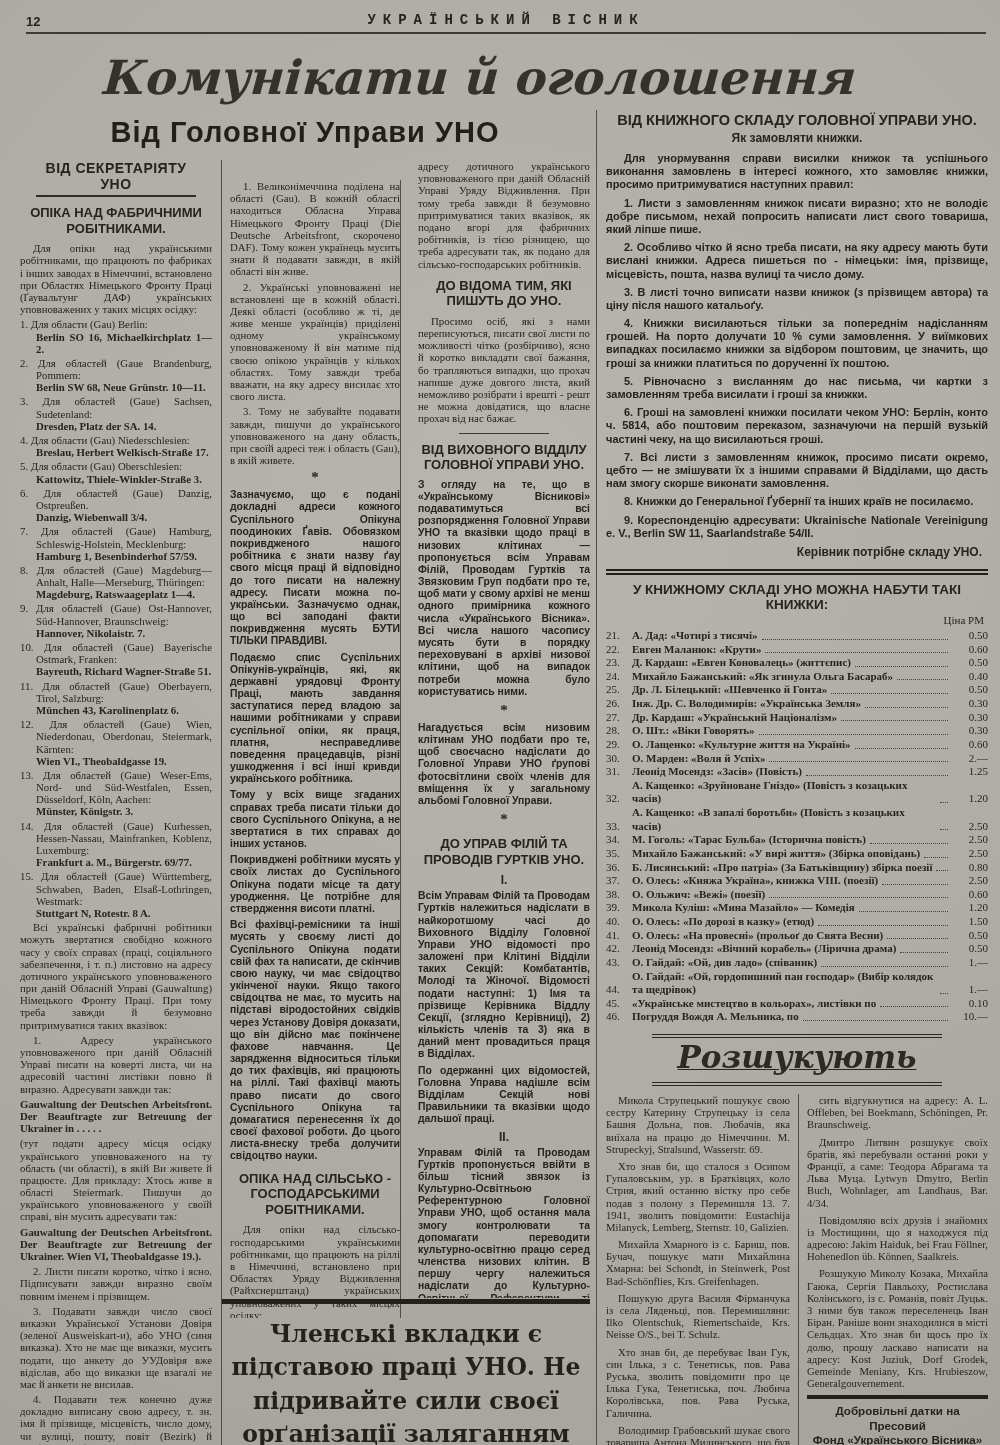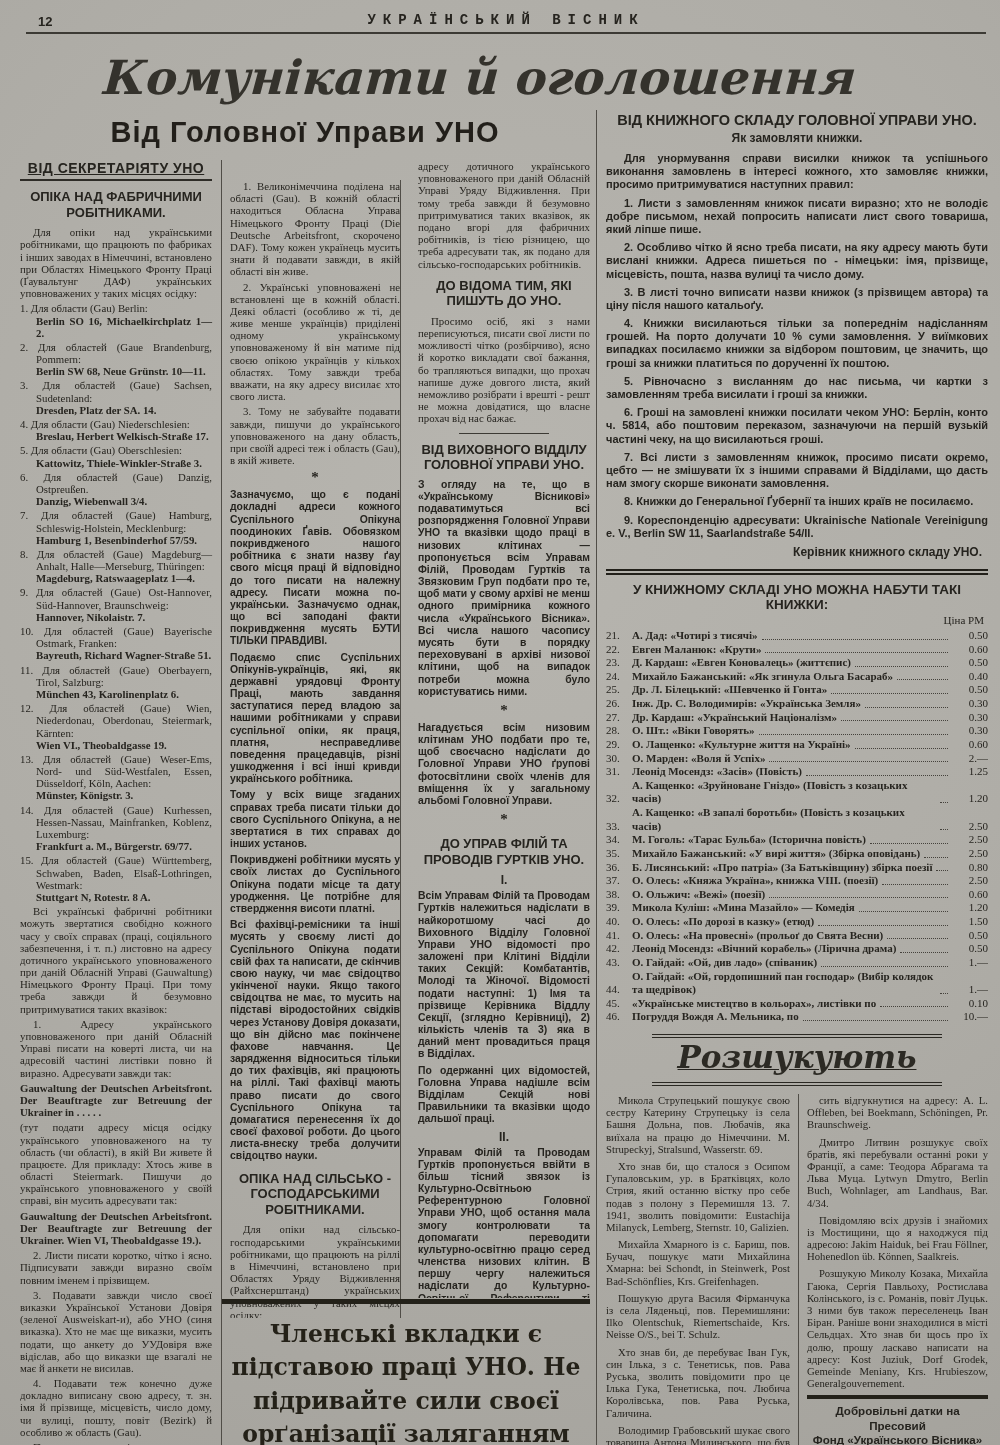--- a/index.html
+++ b/index.html
@@ -4,38 +4,38 @@
 <style>
   html,body{margin:0;padding:0;background:#8b8a86;}
   .page{
     position:relative; width:1000px; height:1445px; margin:0 auto;
     background:radial-gradient(circle at 50% 35%, #b7b5af 0%, #afada7 55%, #a5a39d 100%);
     color:#26241f; font-family:"Liberation Serif","DejaVu Serif",serif;
     overflow:hidden;
   }
   
   .header{position:absolute;top:12px;left:26px;right:14px;border-bottom:2px solid #3c3a34;padding-bottom:4px;}
-  .page-num{position:absolute;left:12px;top:2px;font-family:"Liberation Sans",sans-serif;font-weight:700;font-size:13px;}
+  .page-num{position:absolute;left:0;top:2px;font-family:"Liberation Sans",sans-serif;font-weight:700;font-size:13px;}
   .masthead{text-align:center;font-family:Liberation Mono, monospace;font-weight:700;font-size:14px;letter-spacing:7px;}
   .headline{position:absolute;top:50px;left:40px;width:880px;text-align:center;
     font-family:"DejaVu Serif",serif;font-style:italic;font-weight:700;font-size:47px;color:#34322c;
     transform:skewX(-4deg);}
   
   .left-area{position:absolute;top:116px;left:16px;width:578px;height:1339px;}
   .left-title{text-align:center;font-family:"Liberation Sans",sans-serif;font-weight:700;font-size:29px;letter-spacing:1px;color:#221f1a;}
   .cols{position:absolute;top:44px;left:0;right:0;bottom:0;}
   .col{position:absolute;top:0;overflow:hidden;text-align:justify;}
   .col1{left:4px;width:192px;height:1295px;border-right:1px solid #504d47;padding-right:9px;}
   .col2{left:214px;width:170px;height:1138px;border-right:1px solid #504d47;margin-top:20px;}
   .col3{left:402px;width:172px;height:1138px;}
   .body{font-size:10.8px;line-height:1.13;margin:0 0 3px;}
   .ind{text-indent:13px;}
   .sans{font-family:"Liberation Sans","DejaVu Sans",sans-serif;font-weight:700;font-size:10.4px;line-height:1.17;margin:0 0 4px;text-align:justify;}
   .sec-head{font-family:"Liberation Sans",sans-serif;font-weight:700;font-size:14px;text-align:center;
-    border-bottom:2px solid #2e2c27;padding-bottom:3px;margin:0 0 7px;letter-spacing:.5px;text-decoration:underline;}
+    border-bottom:2px solid #2e2c27;padding-bottom:3px;margin:0 16px 7px;letter-spacing:.5px;}
   .sub-head{font-family:"Liberation Sans",sans-serif;font-weight:700;font-size:13px;text-align:center;margin:8px 0 6px;line-height:1.2;}
   .gau-item{margin:0 0 2px;}
   .gau-label{padding-left:16px;text-indent:-16px;font-size:10.8px;line-height:1.13;}
   .gau-addr{padding-left:16px;font-weight:700;font-size:10.8px;line-height:1.13;}
   .addr{font-weight:700;margin:0 0 3px;font-size:10.8px;line-height:1.13;}
   .star{text-align:center;font-size:15px;font-weight:700;margin:3px 0;}
   .roman{text-align:center;font-family:"Liberation Sans",sans-serif;font-weight:700;font-size:12px;margin:3px 0;}
   .short-rule{width:90px;border-top:1px solid #3c3a34;margin:8px auto;}
   
   .member-box{position:absolute;left:206px;top:1183px;width:368px;border-top:5px solid #232119;padding-top:14px;}
@@ -233,21 +233,21 @@
         <p class="rule-p">5. Рівночасно з висланням до нас письма, чи картки з замовленням треба висилати і гроші за книжки.</p>
 
         <p class="rule-p">6. Гроші на замовлені книжки посилати чеком УНО: Берлін, конто ч. 5814, або поштовим переказом, зазначуючи на першій вузькій частині чеку, на що висилаються гроші.</p>
 
         <p class="rule-p">7. Всі листи з замовленням книжок, просимо писати окремо, цебто — не змішувати їх з іншими справами й Відділами, що дасть нам змогу скорше виконати замовлення.</p>
 
         <p class="rule-p">8. Книжки до Генеральної Ґубернії та інших країв не посилаємо.</p>
 
         <p class="rule-p">9. Кореспонденцію адресувати: Ukrainische Nationale Vereinigung e. V., Berlin SW 11, Saarlandstraße 54/II.</p>
       </div>
-    <div class="signoff">Керівник книжного складу УНО.</div>
+    <div class="signoff">Керівник потрібне складу УНО.</div>
 
     <div class="cat-rule"></div>
     <div class="cat-head">У КНИЖНОМУ СКЛАДІ УНО МОЖНА НАБУТИ ТАКІ КНИЖКИ:</div>
     <div class="price-label">Ціна РМ</div>
     <div>
 
         <div class="b-row">
           <span class="b-num">21.</span>
           <span class="b-title">А. Дад: «Чотирі з тисячі»</span>
           <span class="b-dots"></span>

